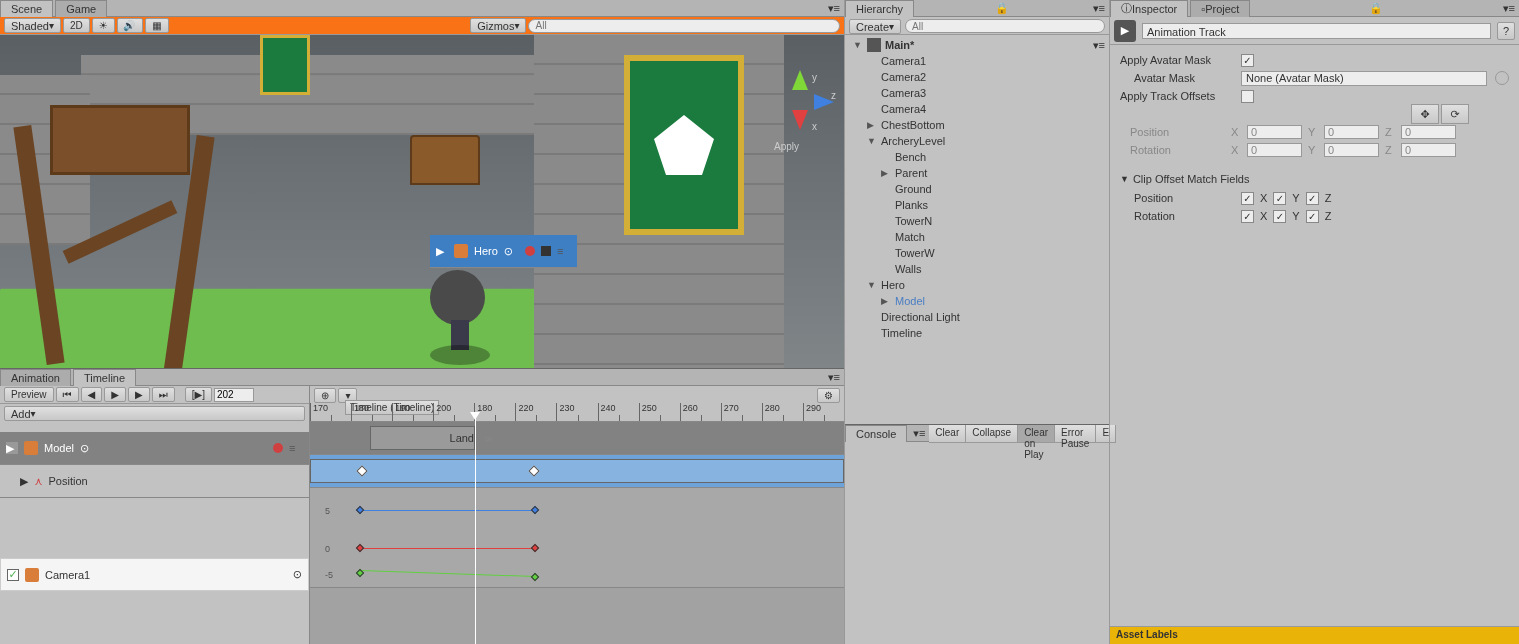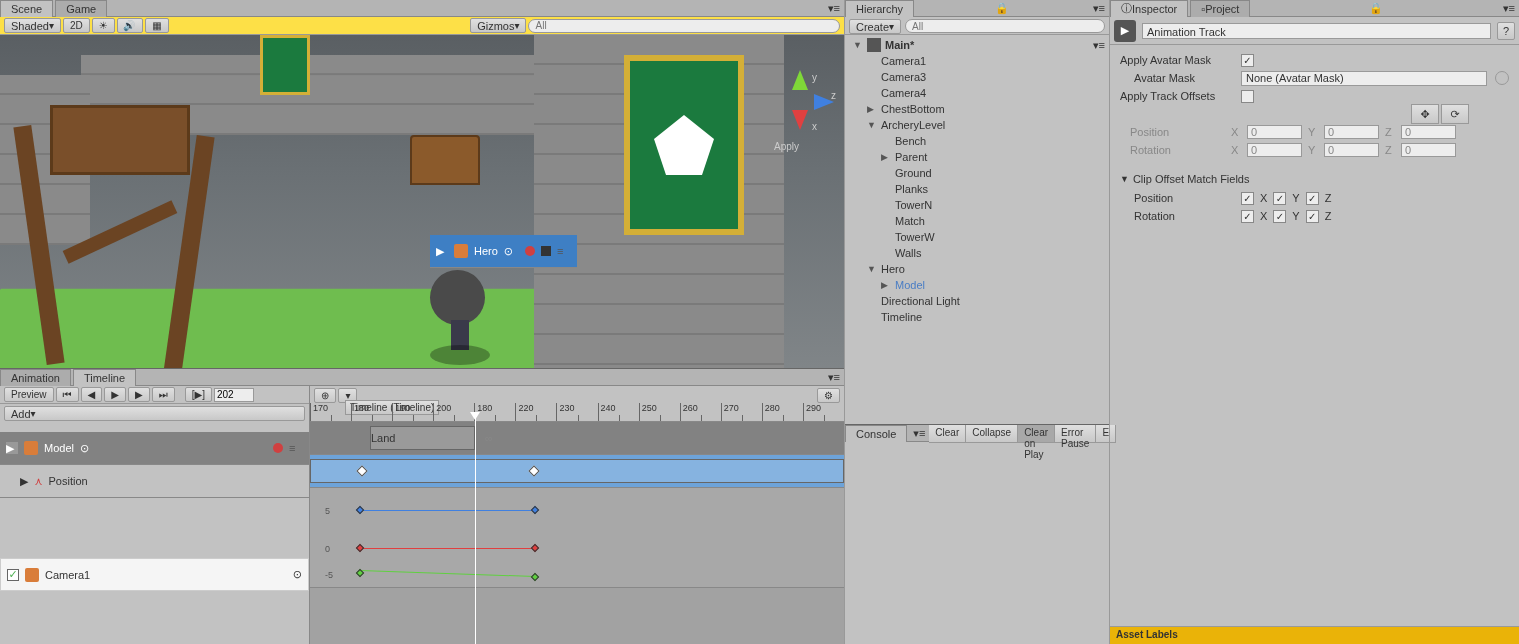--- a/index.html
+++ b/index.html
@@ -8,21 +8,21 @@
 .left-col { width: 844px; display: flex; flex-direction: column; border-radius: 14px; }
 .mid-col { width: 265px; display: flex; flex-direction: column; border-left: 1px solid #999; }
 .right-col { flex: 1; display: flex; flex-direction: column; border-left: 1px solid #999; }
 
 
 .tabbar { background: #b4b4b4; height: 17px; display: flex; align-items: center; border-bottom: 1px solid #888; }
 .tab { background: #c2c2c2; padding: 2px 10px; border: 1px solid #888; border-bottom: none; margin-right: 2px; height: 17px; display: flex; align-items: center; cursor: pointer; }
 .tab.inactive { background: #acacac; }
 
 
-.toolbar { background: #fde047; height: 18px; display: flex; align-items: center; padding: 0 4px; gap: 2px; border-bottom: 1px solid #999; }
+.toolbar { background: #f97316; height: 18px; display: flex; align-items: center; padding: 0 4px; gap: 2px; border-bottom: 1px solid #999; }
 .tbtn { background: linear-gradient(#e0e0e0,#c8c8c8); border: 1px solid #999; border-radius: 2px; padding: 1px 6px; height: 15px; display: flex; align-items: center; cursor: pointer; font-size: 10px; }
 
 
 .scene-view { flex: 1; position: relative; background: linear-gradient(#5a5f63 0%, #6a7074 40%, #808588 100%); overflow: hidden; }
 .floor { position: absolute; left: -50px; top: 190px; width: 700px; height: 250px; background: #6fbd4f; transform: perspective(600px) rotateX(55deg); }
 .wall { position: absolute; background: #888888; background-image: repeating-linear-gradient(0deg, #7a7a7a 0, #7a7a7a 2px, #8a8a8a 2px, #8a8a8a 30px), repeating-linear-gradient(90deg, #7a7a7a 0, #7a7a7a 2px, transparent 2px, transparent 60px); }
 .wall-back { top: 20px; left: 80px; width: 560px; height: 80px; transform: perspective(800px) rotateX(5deg); }
 .wall-right { top: 0; right: 60px; width: 250px; height: 360px; }
 .wall-left { top: 40px; left: 0; width: 90px; height: 170px; }
 .banner { position: absolute; top: 20px; right: 100px; width: 120px; height: 180px; background: #d4af37; padding: 6px; }
@@ -78,21 +78,21 @@
 .ruler-label { position: absolute; top: 14px; padding: 1px 4px; background: linear-gradient(#e0e0e0,#c8c8c8); border: 1px solid #999; font-size: 10px; left: 35px; }
 .ruler-ticks { position: absolute; bottom: 0; left: 0; right: 0; height: 18px; display: flex; }
 .tick { flex: 1; border-left: 1px solid #666; font-size: 9px; padding-left: 2px; position: relative; }
 .tick::after { content:''; position:absolute; left:50%; bottom:0; width:1px; height:6px; background:#666; }
 .playhead { position: absolute; top: 32px; bottom: 0; width: 1px; background: #fff; left: 165px; }
 .playhead::before { content:''; position:absolute; top:-6px; left:-5px; width:0; height:0; border:5px solid transparent; border-top:8px solid #fff; }
 .track-lane { height: 33px; border-bottom: 1px solid #888; position: relative; }
 .lane-model { background: #828282; }
 .lane-hero { background: #6da3d9; }
 .lane-position { background: #a8a8a8; height: 100px; }
-.clip { position: absolute; top: 4px; bottom: 4px; background: #a8a8a8; border: 1px solid #666; display: flex; align-items: center; justify-content: flex-start; font-size: 10px; }
+.clip { position: absolute; top: 4px; bottom: 4px; background: #a8a8a8; border: 1px solid #666; display: flex; align-items: center; justify-content: flex-end; font-size: 10px; }
 .clip-land { left: 60px; width: 105px; background: #9a9a9a; }
 .clip-hero { left: 0; right: 0; background: #86b3e0; }
 .keyframe { position: absolute; width: 8px; height: 8px; background: #fff; border: 1px solid #555; transform: rotate(45deg); top: 12px; }
 .kf1 { left: 48px; } .kf2 { left: 220px; }
 .curve-area { position: absolute; top: 0; left: 0; right: 0; bottom: 0; }
 .curve-line { position: absolute; height: 1px; left: 50px; width: 175px; }
 .cl-blue { background: #4080e0; top: 22px; }
 .cl-red { background: #e04040; top: 60px; }
 .cl-green { background: #60d040; top: 85px; transform: rotate(2deg); }
 .curve-dot { position: absolute; width: 6px; height: 6px; border: 1px solid #333; transform: rotate(45deg); }
@@ -336,20 +336,24 @@
         <b>Main*</b>
         <span style="margin-left:auto">▾≡</span>
       </div>
       <div id="hier-items">
           <div class="tree-item tree-indent-1">
             <span class="tree-arrow"></span>
             <span>Camera1</span>
           </div>
           <div class="tree-item tree-indent-1">
             <span class="tree-arrow"></span>
+            <span>Camera2</span>
+          </div>
+          <div class="tree-item tree-indent-1">
+            <span class="tree-arrow"></span>
             <span>Camera3</span>
           </div>
           <div class="tree-item tree-indent-1">
             <span class="tree-arrow"></span>
             <span>Camera4</span>
           </div>
           <div class="tree-item tree-indent-1">
             <span class="tree-arrow">▶</span>
             <span>ChestBottom</span>
           </div>

